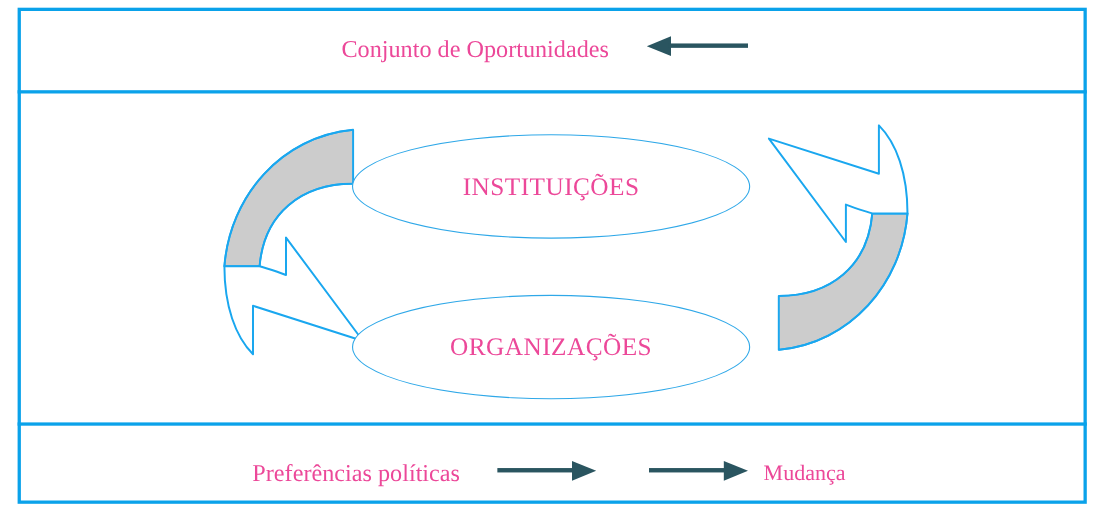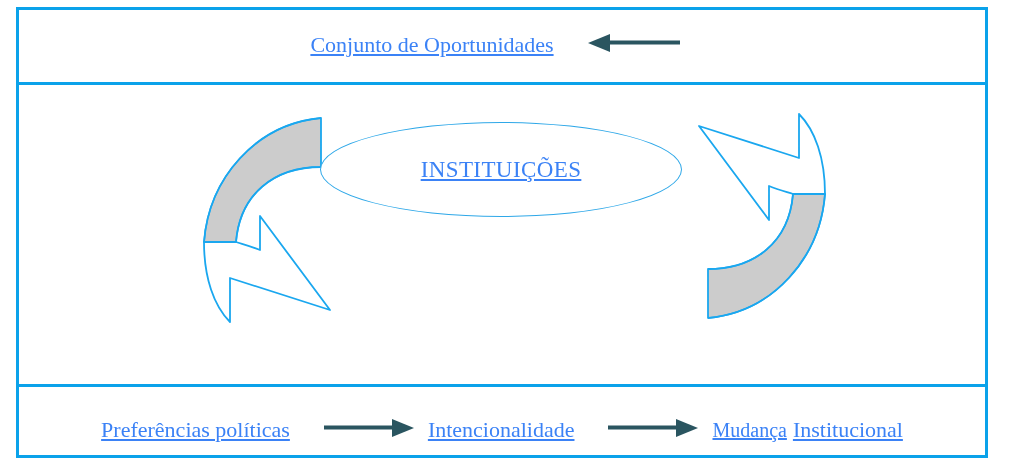--- a/index.html
+++ b/index.html
@@ -63,25 +63,24 @@
     top: 384px;
     height: 92px;
   }
   .row-middle {
     top: 85px;
     height: 299px;
   }
 
   
   .label {
-    color: #3b82f6;
+    color: #ec4899;
     font-size: 22px;
     line-height: 1;
     white-space: nowrap;
-    text-decoration: underline;
   }
   .label.small {
     font-size: 20px;
   }
 
   
   .connector {
     display: inline-block;
     vertical-align: middle;
     flex: 0 0 auto;
@@ -185,20 +184,23 @@
 
           <path d="M 34 132 C 38 84, 72 57, 119 57" fill="none" stroke="#1aa7ef" stroke-width="1.6"></path>
           <path d="M 2 132 C 7 68, 54 14, 119 8" fill="none" stroke="#1aa7ef" stroke-width="1.6"></path>
         </svg>
       </div>
 
       <div class="ellipse ellipse-top">
         <span class="label">INSTITUIÇÕES</span>
       </div>
 
+      <div class="ellipse ellipse-bottom">
+        <span class="label">ORGANIZAÇÕES</span>
+      </div>
 
       <div class="cyclearrow right">
         <svg width="135" height="216" viewBox="0 0 135 216" style="transform: rotate(180deg);">
           <path d="M 119 8
                    L 119 57
                    C 72 57, 38 84, 34 132
                    L 2 132
                    C 7 68, 54 14, 119 8 Z" fill="#cccccc" stroke="#1aa7ef" stroke-width="1.8" stroke-linejoin="round"></path>
           <path d="M 34 132
                    L 2 132
@@ -221,28 +223,26 @@
     <div class="row-inner">
       <span class="label">Preferências políticas</span>
       <span class="gap-lg"></span>
       <span class="connector">
         <svg width="90" height="20" viewBox="0 0 90 20">
           <rect x="0" y="7.5" width="70" height="4" fill="#2a5560"></rect>
           <polygon points="90,10 68,1 68,19" fill="#2a5560"></polygon>
         </svg>
       </span>
       <span class="gap-sm"></span>
-      <span class="label">Intencionalidade</span>
       <span class="gap-lg"></span>
       <span class="connector">
         <svg width="90" height="20" viewBox="0 0 90 20">
           <rect x="0" y="7.5" width="70" height="4" fill="#2a5560"></rect>
           <polygon points="90,10 68,1 68,19" fill="#2a5560"></polygon>
         </svg>
       </span>
       <span class="gap-sm"></span>
       <span class="label small">Mudança</span>
       <span style="width:6px;display:inline-block"></span>
-      <span class="label">Institucional</span>
     </div>
   </div>
 
 </div>
 
 </body></html>

